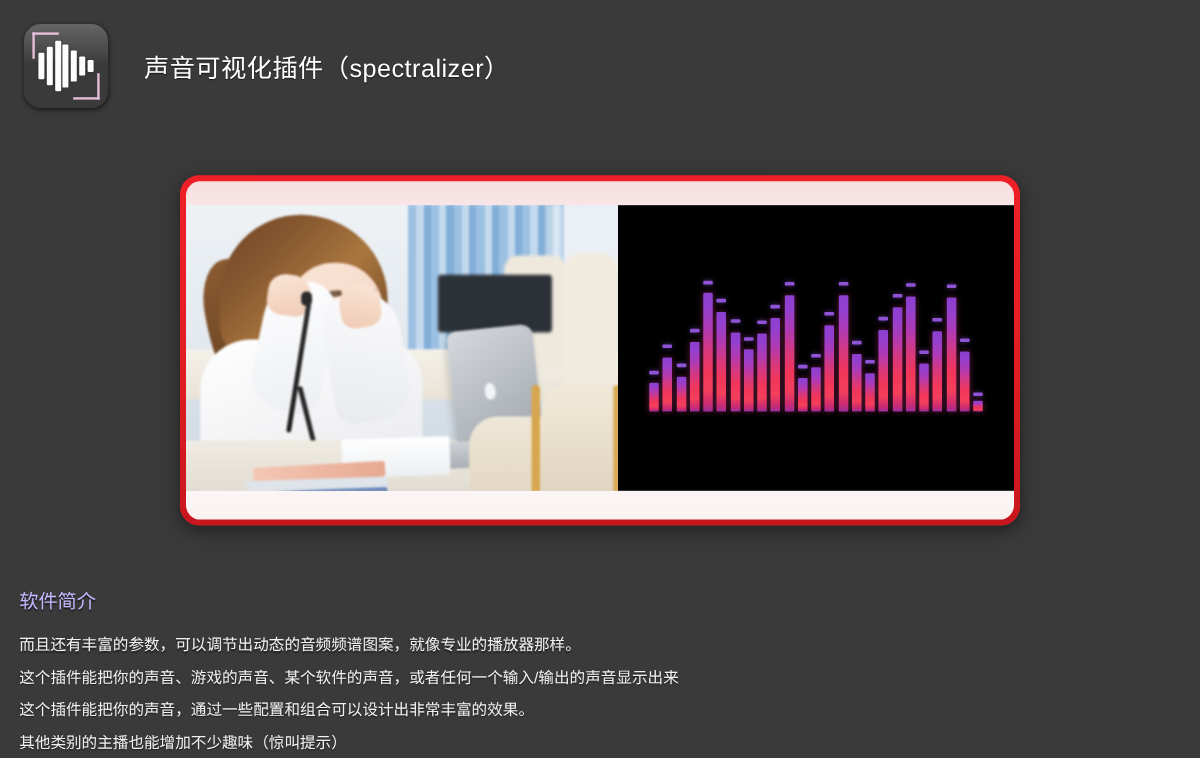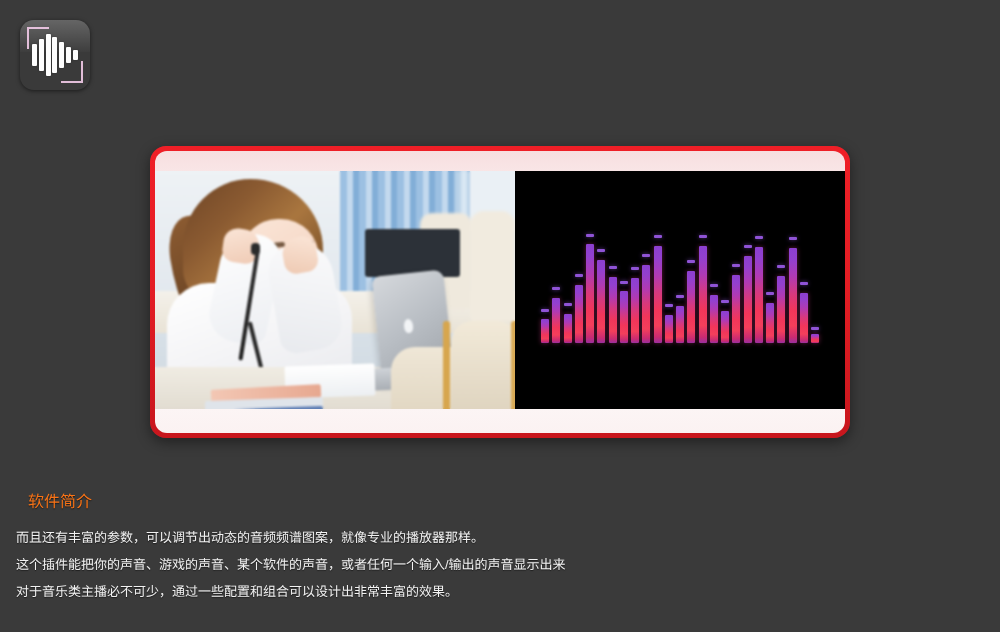--- a/index.html
+++ b/index.html
@@ -247,22 +247,22 @@
   
   .description {
     position: absolute;
     left: 16px;
     top: 488px;
     width: 960px;
     color: #ffffff;
   }
   .desc-heading {
     font-size: 16px;
-    color: #f97316;
-    margin: 0 0 12px 12px;
+    color: #c4b5fd;
+    margin: 0 0 12px 0;
     font-weight: normal;
     text-shadow: 0 1px 1px rgba(0,0,0,0.55);
   }
   .desc-line {
     font-size: 13px;
     line-height: 27px;
     color: #f2f2f2;
     white-space: nowrap;
     text-shadow: 0 1px 1px rgba(0,0,0,0.5);
   }
@@ -280,20 +280,21 @@
         <i style="height: 52%;"></i>
         <i style="height: 78%;"></i>
         <i style="height: 100%;"></i>
         <i style="height: 86%;"></i>
         <i style="height: 62%;"></i>
         <i style="height: 40%;"></i>
         <i style="height: 22%;"></i>
       </div>
   </div>
 
+  <div class="app-title">声音可视化插件（spectralizer）</div>
 </div>
 
 <div class="showcase">
   <div class="showcase-inner">
     <div class="media-row">
 
       <div class="photo">
         <div class="ph-wallL"></div>
         <div class="ph-curtain"></div>
         <div class="ph-curtain2"></div>
@@ -441,14 +442,15 @@
       </div>
 
     </div>
   </div>
 </div>
 
 <div class="description">
   <h2 class="desc-heading">软件简介</h2>
   <div class="desc-line">而且还有丰富的参数，可以调节出动态的音频频谱图案，就像专业的播放器那样。</div>
   <div class="desc-line">这个插件能把你的声音、游戏的声音、某个软件的声音，或者任何一个输入/输出的声音显示出来</div>
-  <div class="desc-line">对于音乐类主播必不可少，通过一些配置和组合可以设计出非常丰富的效果。</div>
+  <div class="desc-line">这个插件能把你的声音，通过一些配置和组合可以设计出非常丰富的效果。</div>
+  <div class="desc-line">其他类别的主播也能增加不少趣味（惊叫提示）</div>
 </div>
 
 </body></html>

